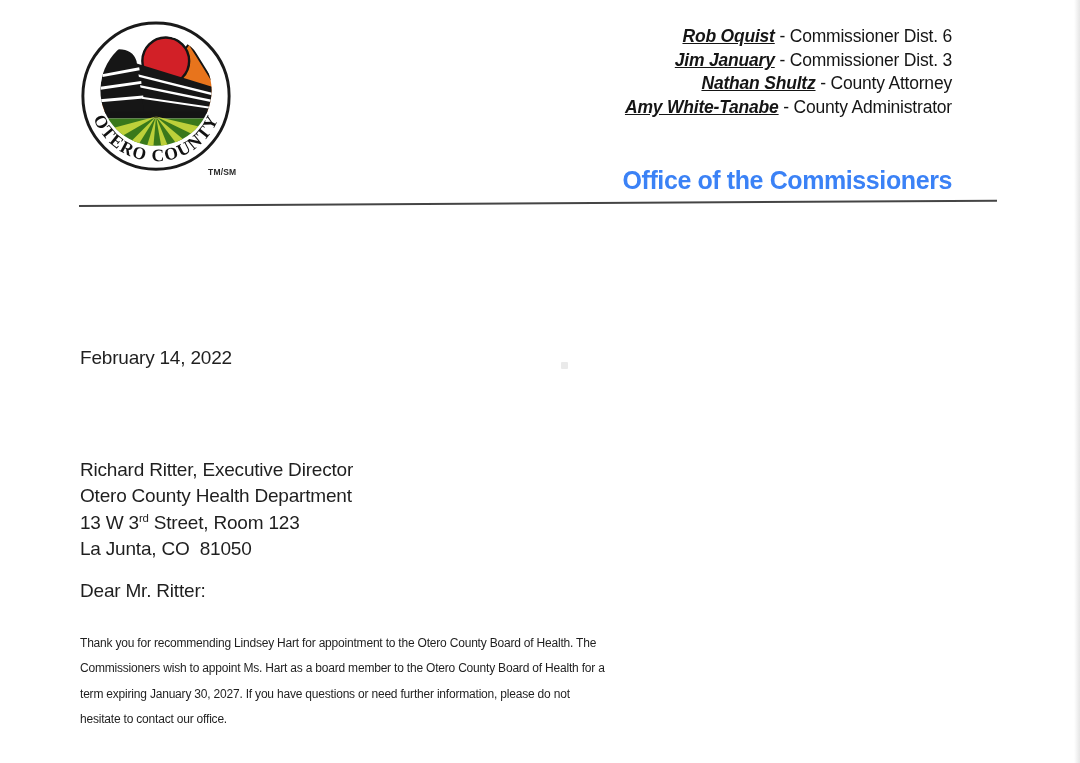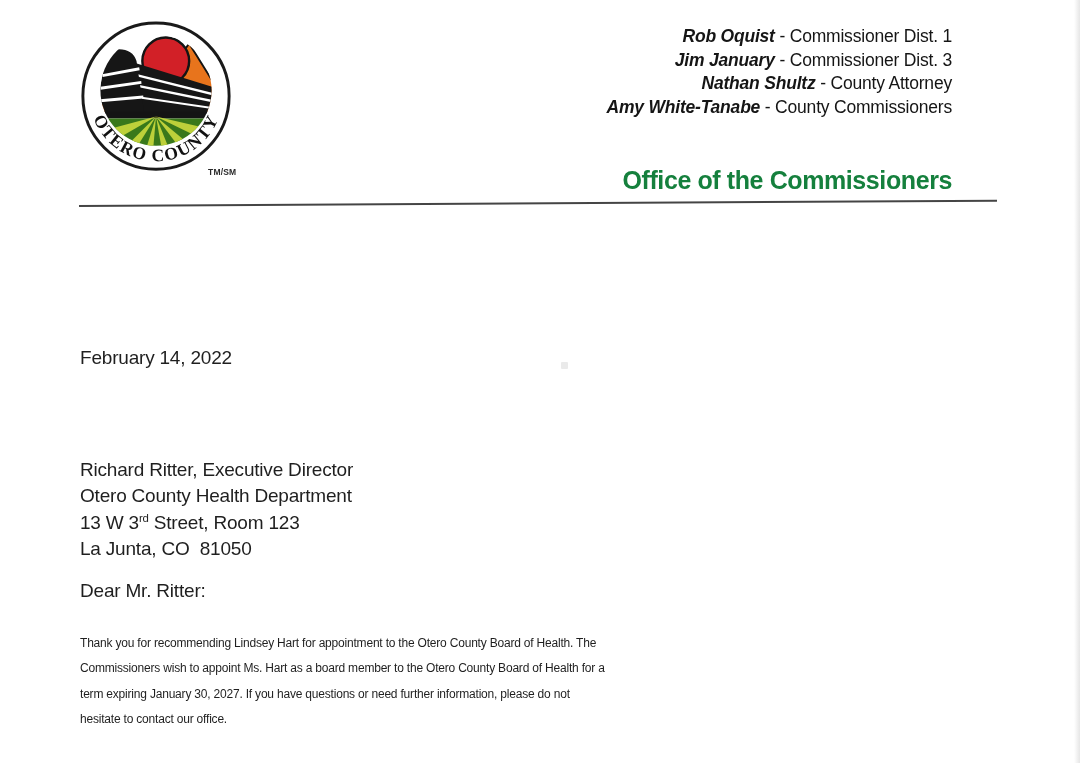--- a/index.html
+++ b/index.html
@@ -9,25 +9,25 @@
     margin:0 auto;
   }
   
   .logo-wrap { position:absolute; left:78px; top:20px; width:164px; height:168px; }
   .logo-svg { display:block; width:156px; height:156px; }
   .tm-mark { position:absolute; left:130px; top:147px; font-size:8.5px; font-weight:700; color:#2a2a2a; letter-spacing:0.2px;text-align:center; }
   .officials {
     position:absolute; top:25px; right:128px; text-align:right;
     font-size:17.5px; line-height:23.7px; letter-spacing:-0.2px; color:#151515;
   }
-  .o-name { font-weight:700; font-style:italic; }
+  .o-name { font-weight:700; font-style:italic;text-decoration:underline; }
   .o-sep  { white-space:pre; }
   .office-title {
     position:absolute; top:166px; right:128px;
-    font-size:25px; font-weight:700; letter-spacing:-0.4px; color:#15803d;
+    font-size:25px; font-weight:700; letter-spacing:-0.4px; color:#3b82f6;
   }
   .lh-rule {
     position:absolute; left:79px; top:205px; width:918px; height:2px;
     background:#454545; transform:rotate(-0.33deg); transform-origin:left center;
   }
   
   .date-line   { position:absolute; left:80px; top:347px; font-size:19px; letter-spacing:-0.2px; }
   .recipient   { position:absolute; left:80px; top:457px; font-size:19px; line-height:26.3px; letter-spacing:-0.2px; }
   .recipient .pre { white-space:pre; }
   sup.ord { font-size:0.60em; vertical-align:super; line-height:0; }
@@ -88,24 +88,24 @@
 
       <path id="sealArc" d="M 15.2 99.6 A 69 69 0 0 0 144.8 99.6" fill="none"></path>
       <text font-family="Liberation Serif, serif" font-weight="700" font-size="18" letter-spacing="1.5" fill="#111111">
         <textPath href="#sealArc" startOffset="50%" text-anchor="middle">OTERO COUNTY</textPath>
       </text>
     </svg>
     <div class="tm-mark">TM/SM</div>
   </div>
 
   <div class="officials">
-    <div><span class="o-name">Rob Oquist</span><span class="o-sep"> - </span><span>Commissioner Dist. 1</span></div>
+    <div><span class="o-name">Rob Oquist</span><span class="o-sep"> - </span><span>Commissioner Dist. 6</span></div>
     <div><span class="o-name">Jim January</span><span class="o-sep"> - </span><span>Commissioner Dist. 3</span></div>
     <div><span class="o-name">Nathan Shultz</span><span class="o-sep"> - </span><span>County Attorney</span></div>
-    <div><span class="o-name">Amy White-Tanabe</span><span class="o-sep"> - </span><span>County Commissioners</span></div>
+    <div><span class="o-name">Amy White-Tanabe</span><span class="o-sep"> - </span><span>County Administrator</span></div>
   </div>
 
   <div class="office-title">Office of the Commissioners</div>
   <div class="lh-rule"></div>
 
   <div class="date-line">February 14, 2022</div>
 
   <div class="recipient">
     <div>Richard Ritter, Executive Director</div>
     <div>Otero County Health Department</div>

